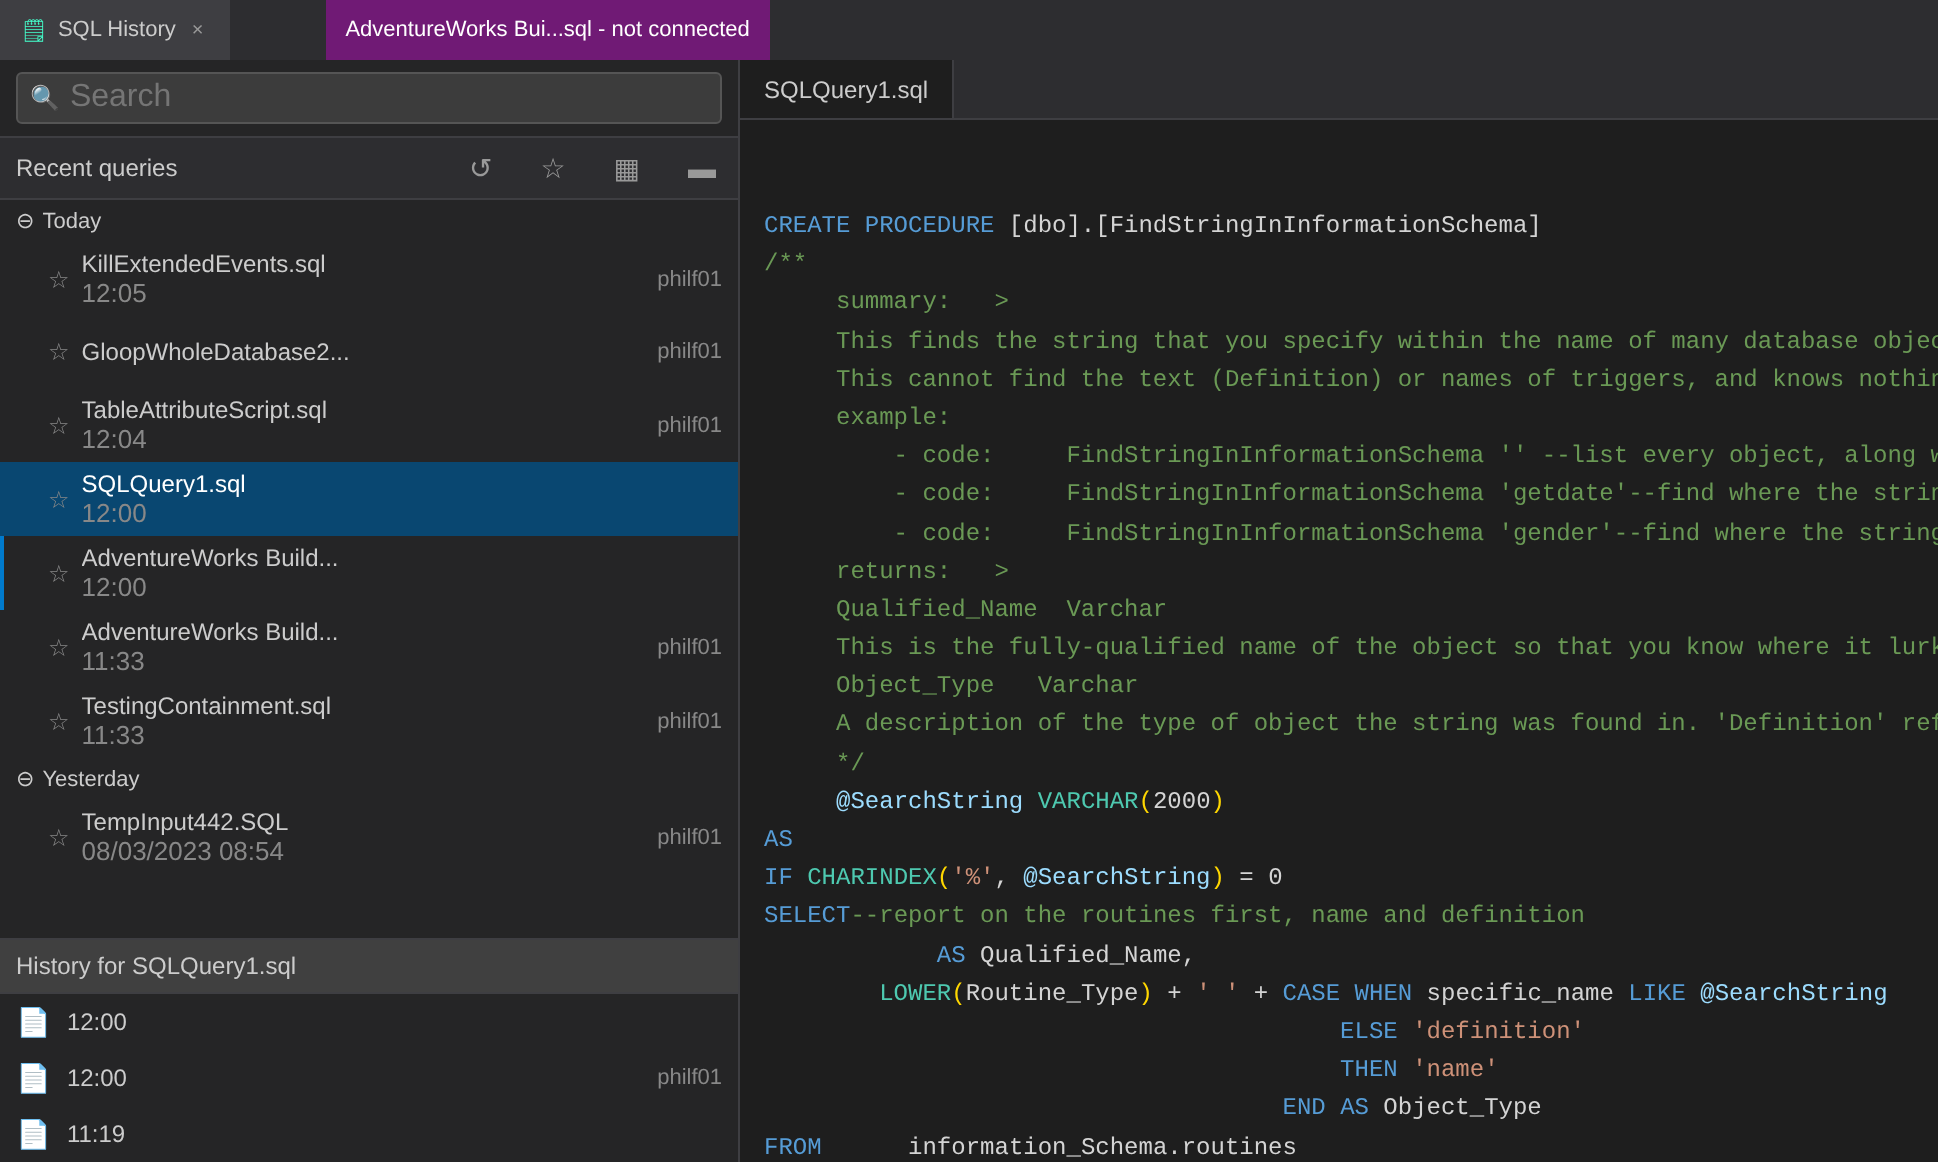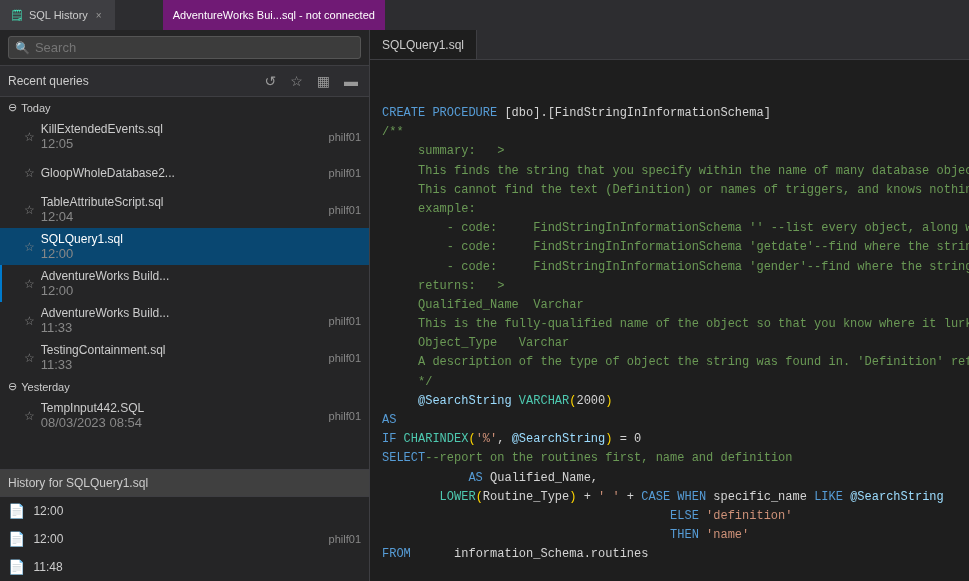--- a/index.html
+++ b/index.html
@@ -15,25 +15,25 @@
     
     
     .main-content { display: flex; flex: 1; overflow: hidden; }
     
     
     .left-panel { width: 370px; flex-shrink: 0; background: #252526; display: flex; flex-direction: column; border-right: 1px solid #3e3e42; }
     
     
     .search-bar { display: flex; align-items: center; padding: 6px 8px; background: #252526; border-bottom: 1px solid #3e3e42; }
     .search-input-wrap { display: flex; align-items: center; flex: 1; background: #3c3c3c; border: 1px solid #555; border-radius: 3px; padding: 3px 6px; gap: 5px; }
-    .search-input-wrap input { background: transparent; border: none; outline: none; color: #7dd3fc; font-size: 13px; width: 100%; }
+    .search-input-wrap input { background: transparent; border: none; outline: none; color: #7dd3fc; font-size: 16px; width: 100%; }
     .search-icon-svg { color: #888; font-size: 12px; }
     
     
-    .section-header { display: flex; align-items: center; padding: 6px 8px; background: #2d2d30; color: #ccc; font-size: 12px; gap: 8px; border-bottom: 1px solid #3e3e42; }
+    .section-header { display: flex; align-items: center; padding: 6px 8px; background: #2d2d30; color: #ccc; font-size: 12px; gap: 18px; border-bottom: 1px solid #3e3e42; }
     .section-header-title { font-weight: normal; flex: 1; }
     .header-icon-btn { cursor: pointer; color: #999; font-size: 14px; padding: 1px 3px; }
     
     
     .query-list { flex: 1; overflow-y: auto; }
     .query-list::-webkit-scrollbar { width: 8px; }
     .query-list::-webkit-scrollbar-track { background: #252526; }
     .query-list::-webkit-scrollbar-thumb { background: #555; }
     
     .group-header { display: flex; align-items: center; padding: 4px 8px; color: #ccc; font-size: 11px; gap: 4px; cursor: pointer; }
@@ -213,21 +213,21 @@
             <span class="history-time">12:00</span>
             <span class="history-user"></span>
           </div>
           <div class="history-item">
             <span class="history-file-icon">📄</span>
             <span class="history-time">12:00</span>
             <span class="history-user">philf01</span>
           </div>
           <div class="history-item">
             <span class="history-file-icon">📄</span>
-            <span class="history-time">11:48</span>
+            <span class="history-time">11:19</span>
             <span class="history-user"></span>
           </div>
         </div>
       </div>
     </div>
 
     <div class="right-panel">
       <div class="editor-tab-bar">
         <div class="editor-tab">
           <span>SQLQuery1.sql</span>
@@ -251,18 +251,19 @@
         <span class="code-line"><span class="comment">     A description of the type of object the string was found in. 'Definition' refers</span></span>
         <span class="code-line"><span class="comment">     */</span></span>
         <span class="code-line">     <span class="var">@SearchString</span> <span class="fn">VARCHAR</span><span class="bracket">(</span><span class="plain">2000</span><span class="bracket">)</span></span>
         <span class="code-line"><span class="kw">AS</span></span>
         <span class="code-line"><span class="kw">IF</span> <span class="fn">CHARINDEX</span><span class="bracket">(</span><span class="str">'%'</span><span class="plain">, </span><span class="var">@SearchString</span><span class="bracket">)</span> <span class="plain">= 0</span></span>
         <span class="code-line"><span class="kw">SELECT</span><span class="comment">--report on the routines first, name and definition</span></span>
         <span class="code-line">            <span class="kw">AS</span> <span class="plain">Qualified_Name,</span></span>
         <span class="code-line">        <span class="fn">LOWER</span><span class="bracket">(</span><span class="plain">Routine_Type</span><span class="bracket">)</span><span class="plain"> + </span><span class="str">' '</span><span class="plain"> + </span><span class="kw">CASE</span> <span class="kw">WHEN</span><span class="plain"> specific_name </span><span class="kw">LIKE</span> <span class="var">@SearchString</span></span>
         <span class="code-line">                                        <span class="kw">ELSE</span> <span class="str">'definition'</span></span>
         <span class="code-line">                                        <span class="kw">THEN</span> <span class="str">'name'</span></span>
+        <span class="code-line">                                    <span class="kw">END</span> <span class="kw">AS</span> <span class="plain">Object_Type</span></span>
         <span class="code-line"><span class="kw">FROM</span>      <span class="plain">information_Schema.routines</span></span>
 
       </div>
     </div>
   </div>
 </div>
 
 </body></html>

